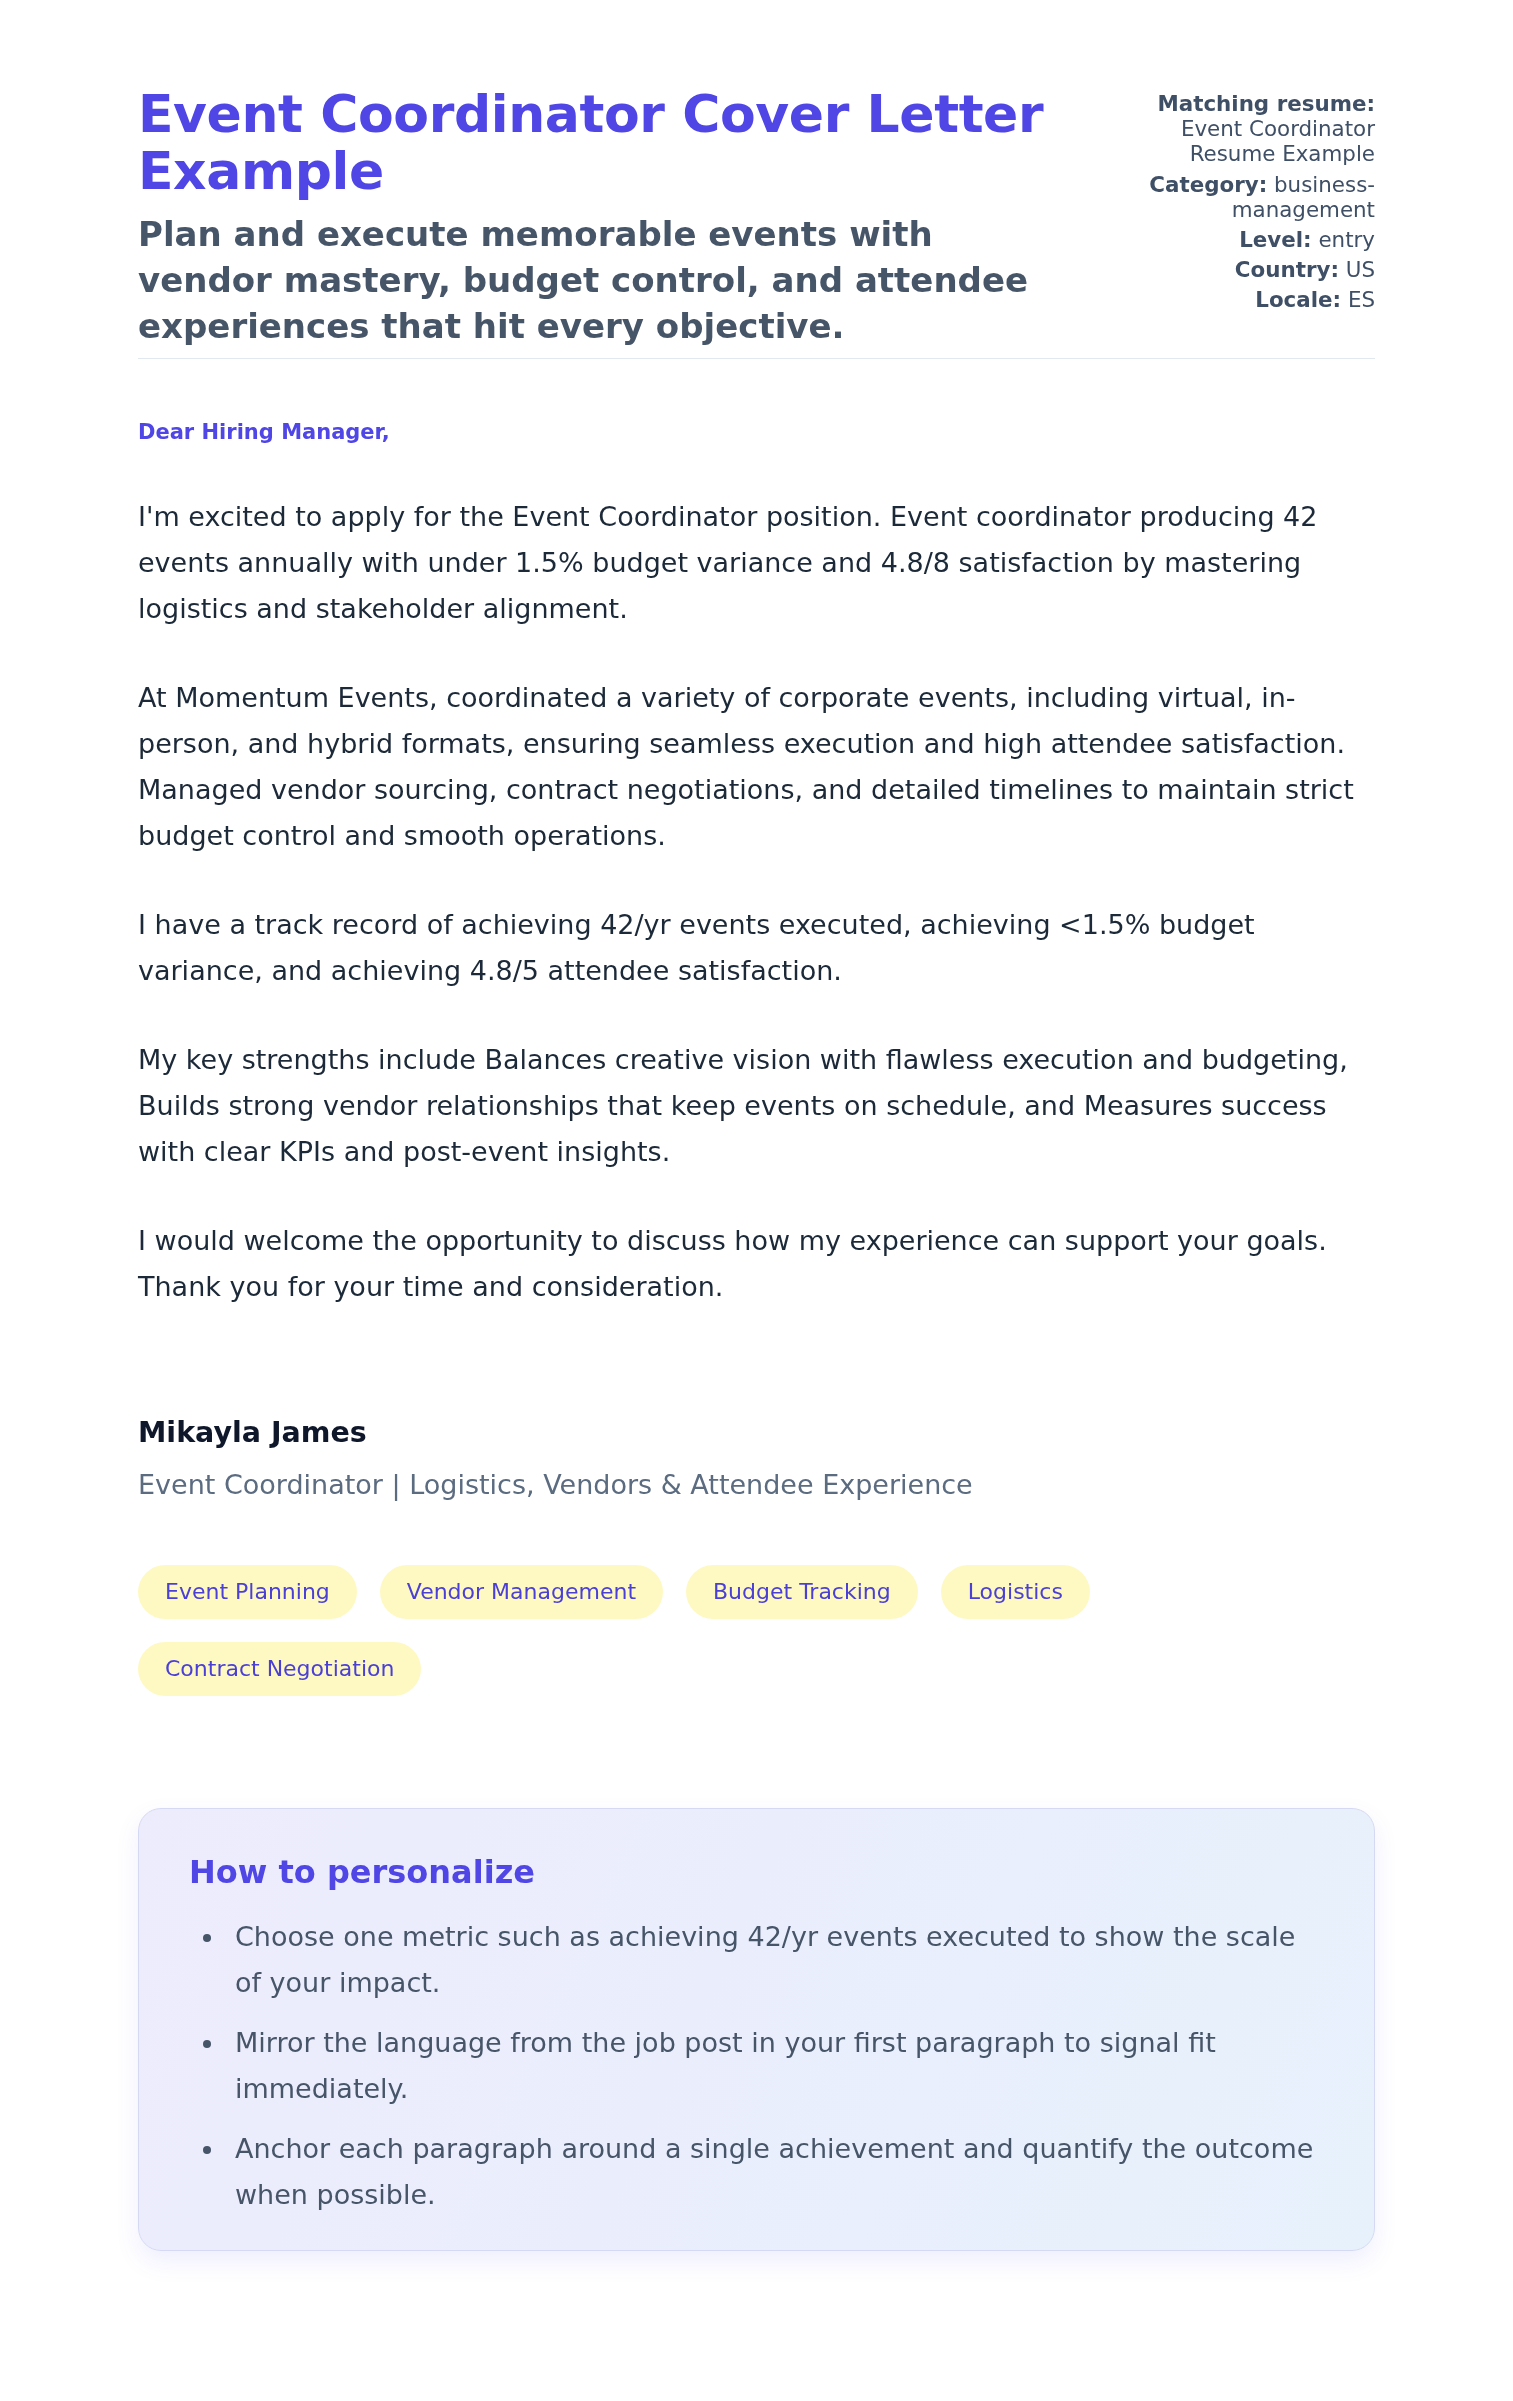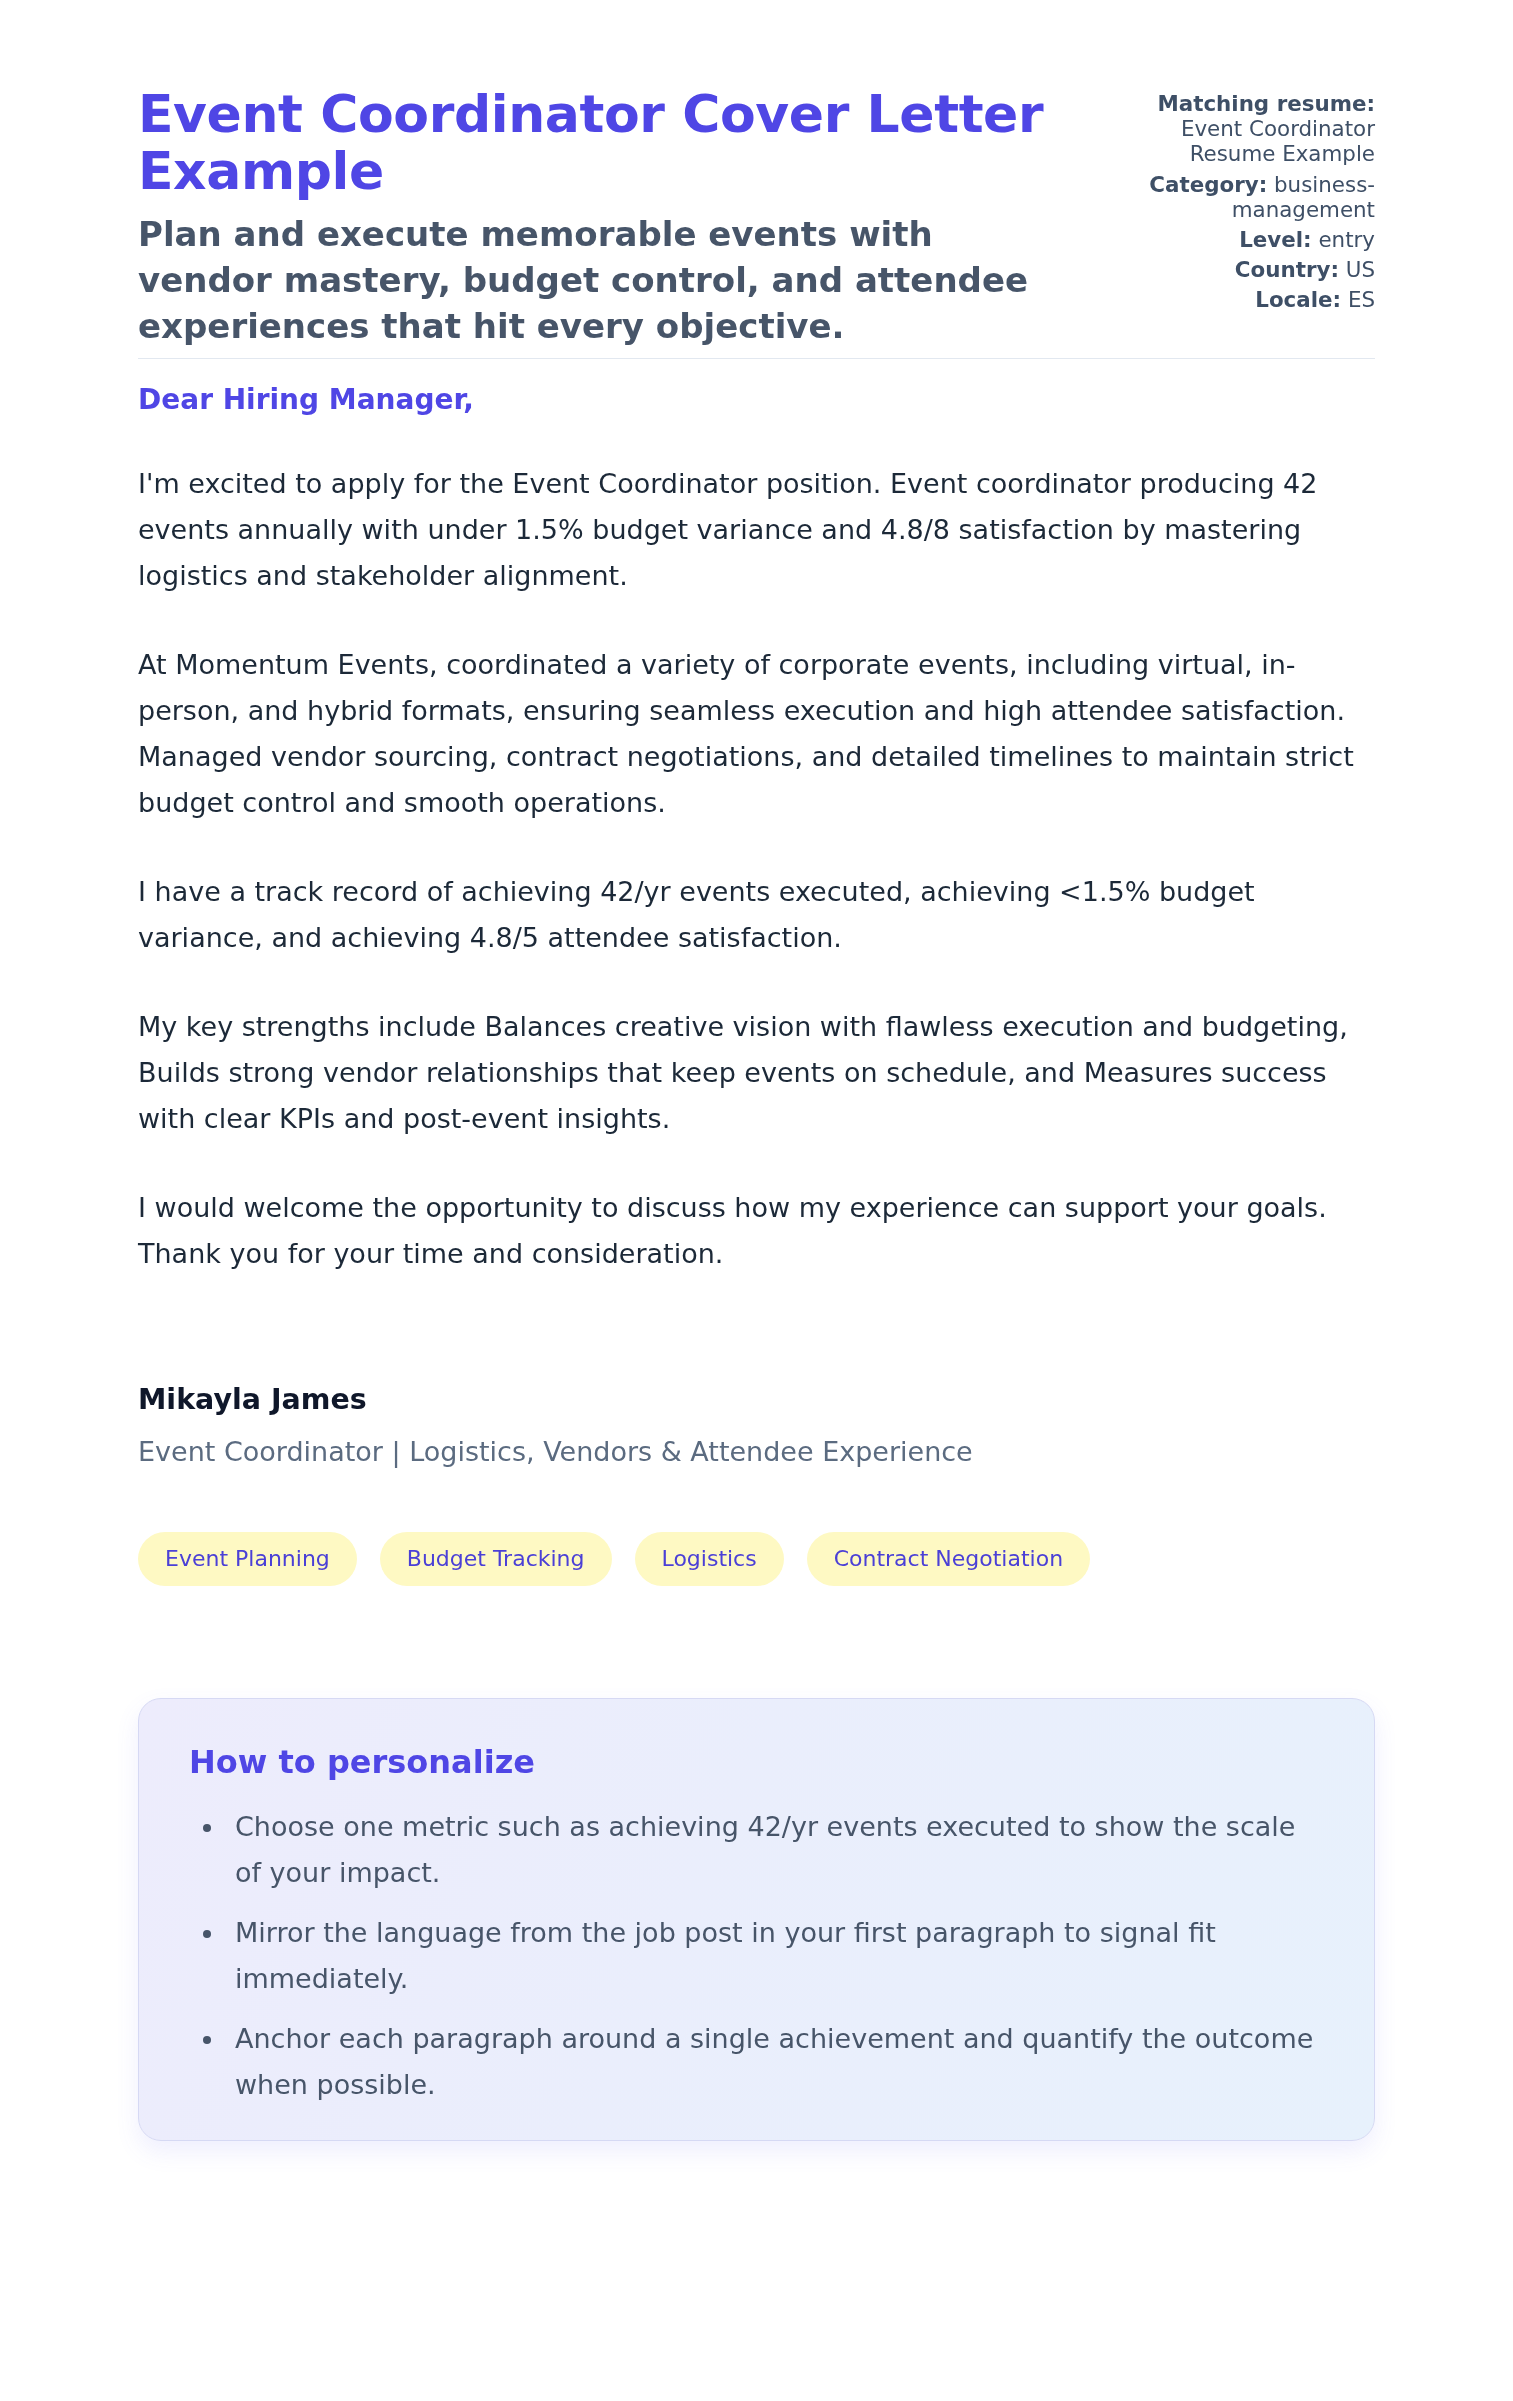--- a/index.html
+++ b/index.html
@@ -46,22 +46,22 @@
   .meta-item strong { font-weight: 700; color: #3e4f66; }
 
   .divider {
     border: 0;
     border-top: 1.8px solid #e2e8f0;
     margin: 9px 0 0 0;
   }
 
   
   .greeting {
-    margin-top: 22px;
-    font-size: 28px;
+    margin-top: 55px;
+    font-size: 21px;
     line-height: 37px;
     font-weight: 700;
     color: #4f46e5;
   }
   .para {
     margin: 43px 0 0 0;
     font-size: 27px;
     line-height: 46px;
     color: #1c2938;
   }
@@ -173,20 +173,21 @@
     <p class="para">I would welcome the opportunity to discuss how my experience can support your goals. Thank you for your time and consideration.</p>
 
     <div class="signature">
       <div class="sig-name">Mikayla James</div>
       <div class="sig-role">Event Coordinator | Logistics, Vendors &amp; Attendee Experience</div>
     </div>
   </div>
 
   <div class="tags">
     <span class="tag">Event Planning</span>
+    <span class="tag">Vendor Management</span>
     <span class="tag">Budget Tracking</span>
     <span class="tag">Logistics</span>
     <span class="tag">Contract Negotiation</span>
   </div>
 
   <div class="tips-card">
     <h2 class="tips-title">How to personalize</h2>
     <ul class="tips-list">
       <li>Choose one metric such as achieving 42/yr events executed to show the scale of your impact.</li>
       <li>Mirror the language from the job post in your first paragraph to signal fit immediately.</li>

